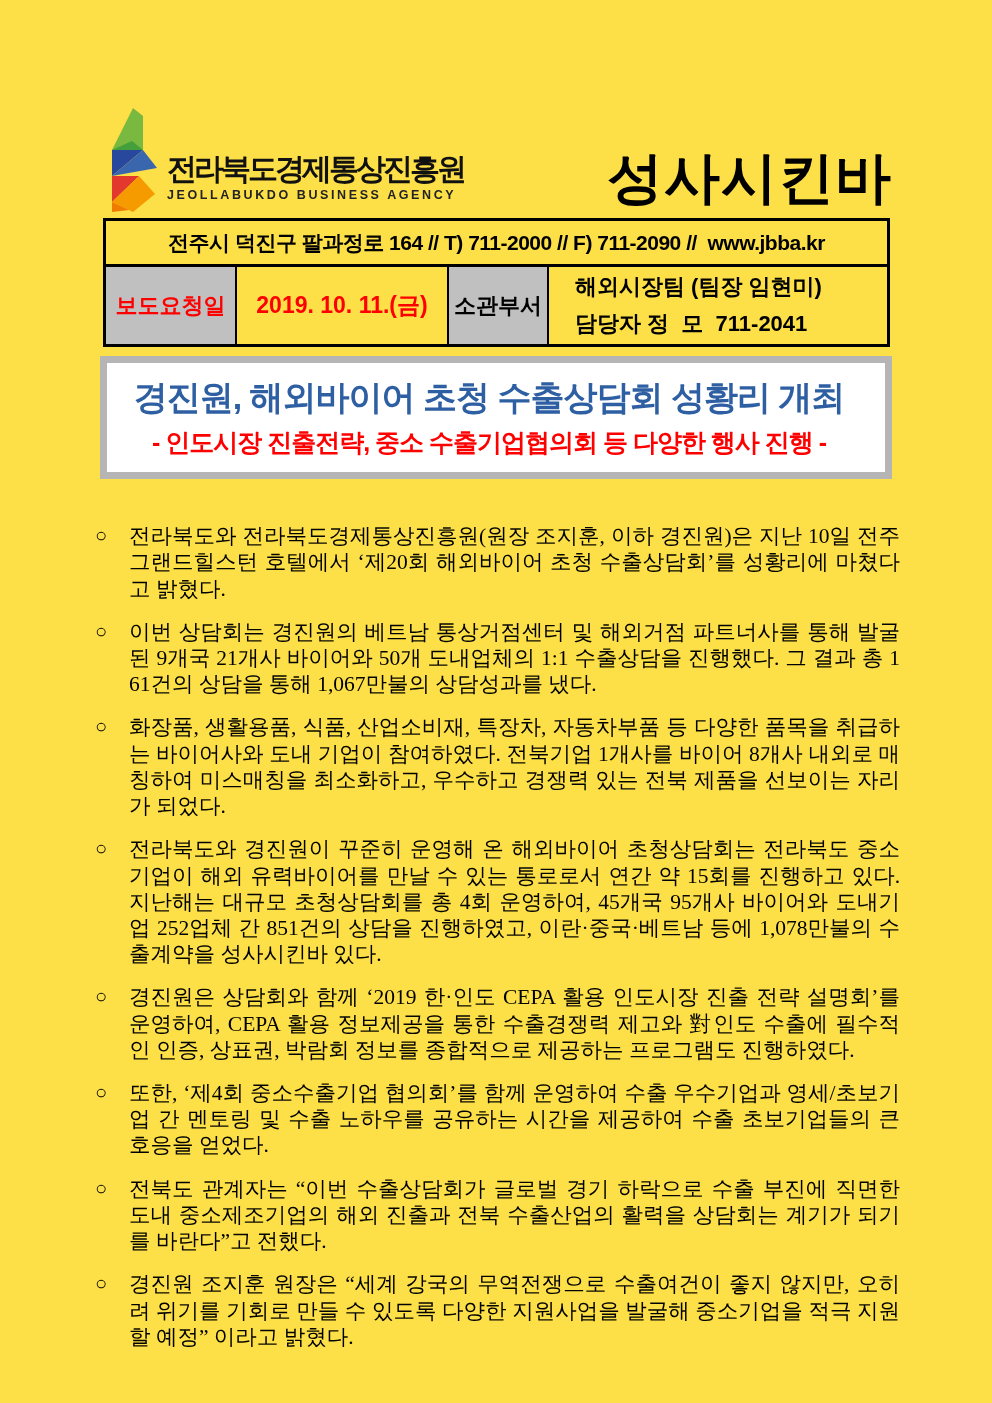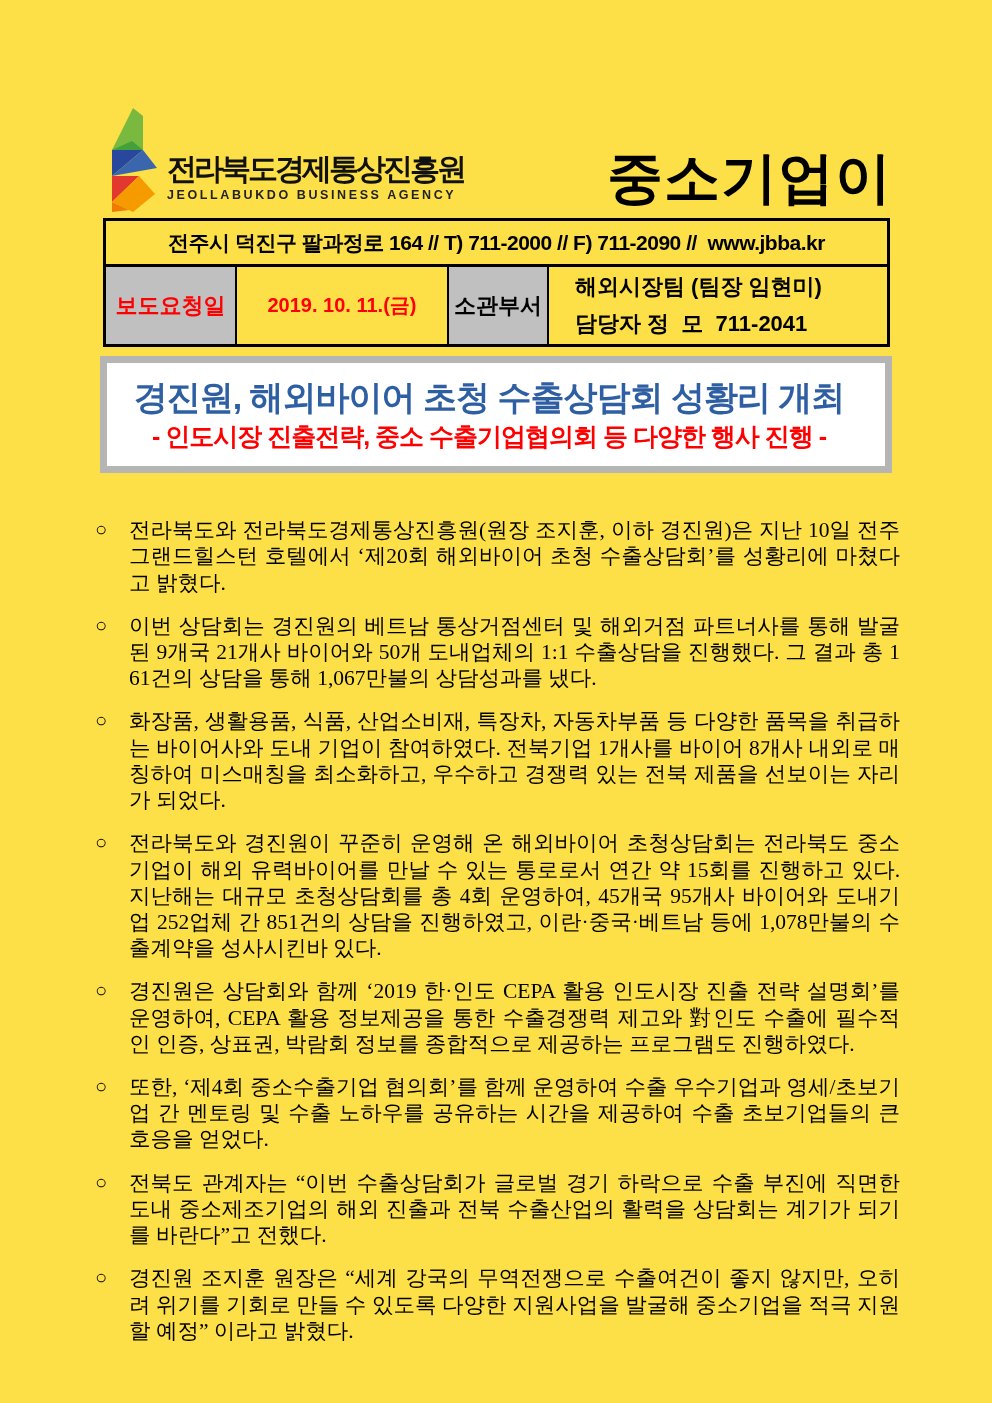--- a/index.html
+++ b/index.html
@@ -42,21 +42,21 @@
     height: 43px; display: flex; align-items: center; justify-content: center;
     font-size: 21px; font-weight: bold; letter-spacing: -0.5px;
     border-bottom: 3px solid #000; white-space: pre;
   }
   .cells-row { display: flex; height: 77px; }
   .cell {
     display: flex; align-items: center; justify-content: center;
     font-weight: bold; box-sizing: border-box;
   }
   .cell-label { background: #c0c0c0; border-right: 2px solid #000; font-size: 22px; }
-  .cell-date  { border-right: 2px solid #000; font-size: 20px; color: #fe0000; width: 212px; }
+  .cell-date  { border-right: 2px solid #000; font-size: 23px; color: #fe0000; width: 212px; }
   .c1 { width: 131px; color: #fe0000; }
   .c3 { width: 100px; color: #000; }
   .cell-dept {
     flex: 1; display: flex; flex-direction: column; justify-content: center;
     padding-left: 26px; font-weight: bold; font-size: 22px; gap: 7px;
     white-space: pre-wrap;
   }
 
   
   .headline-box {
@@ -65,21 +65,21 @@
     background: #fff;
     text-align: center;
     padding: 15px 20px 13px 6px;
   }
   .headline-title {
     color: #2e5fa3; font-size: 34px; font-weight: bold;
     letter-spacing: -1px; line-height: 1.15; white-space: nowrap;
   }
   .headline-sub {
     color: #fe0000; font-size: 25px; font-weight: bold;
-    letter-spacing: -1px; margin-top: 3px; white-space: nowrap;
+    letter-spacing: -1px; margin-top: 9px; white-space: nowrap;
   }
 
   
   .doc-body {
     margin: 44px 92px 0 95px;
     font-family: "Liberation Serif", "DejaVu Serif", serif;
     font-size: 21.5px;
   }
   .para { display: flex; margin-bottom: 17px; }
   .bullet {
@@ -105,21 +105,21 @@
         <polygon points="40,44 54,62 9,70" fill="#3a66ae"></polygon>
         <polygon points="9,70 36,70 9,96" fill="#e2382d"></polygon>
         <polygon points="9,96 36,70 52,88 30,106" fill="#f59b00"></polygon>
         <polygon points="9,96 9,106 26,104" fill="#ef7c00"></polygon>
       </svg>
       <div class="logo-text">
         <div class="org-ko">전라북도경제통상진흥원</div>
         <div class="org-en">JEOLLABUKDO BUSINESS AGENCY</div>
       </div>
     </div>
-    <div class="doc-type">중소기업이</div>
+    <div class="doc-type">성사시킨바</div>
   </div>
 
   <div class="infotable">
     <div class="addr-row">전주시 덕진구 팔과정로 164 // T) 711-2000 // F) 711-2090 //  www.jbba.kr</div>
     <div class="cells-row">
       <div class="cell cell-label c1">보도요청일</div>
       <div class="cell cell-date">2019. 10. 11.(금)</div>
       <div class="cell cell-label c3">소관부서</div>
       <div class="cell-dept">
         <div>해외시장팀 (팀장 임현미)</div>

